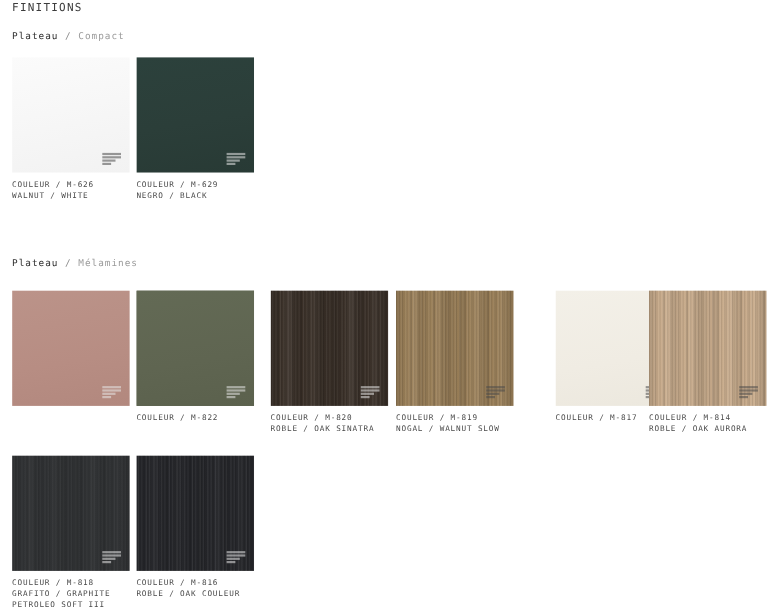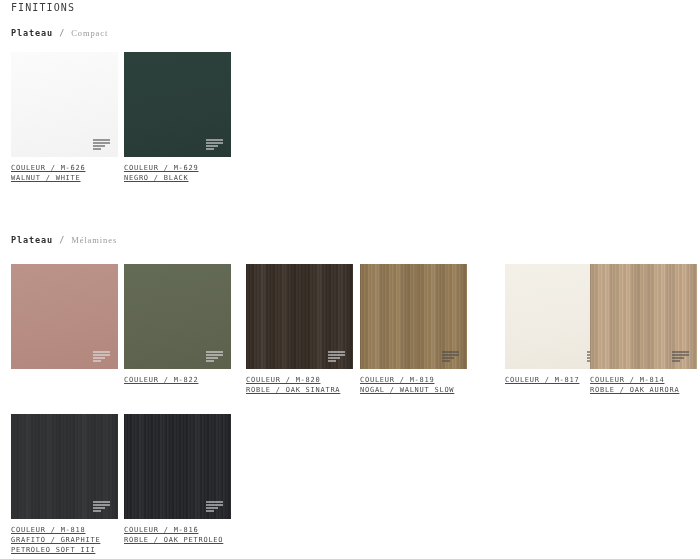--- a/index.html
+++ b/index.html
@@ -17,23 +17,23 @@
     font-size: 10px; letter-spacing: 1.1px;
     color: #3c3c3c; font-weight: 400;
     line-height: 16px;
   }
 
   .section-header {
     position: absolute; left: 11px;
     font-size: 8.5px; letter-spacing: 0.9px;
     line-height: 12px; white-space: nowrap;
   }
-  .section-header .sh-main { color: #2e2e2e; font-weight: 700; }
+  .section-header .sh-main { color: #2e2e2e; font-weight: 400; }
   .section-header .sh-sep  { color: #8a8a8a; font-weight: 400; }
-  .section-header .sh-sub  { color: #9a9a9a; font-weight: 400; font-family: Liberation Serif, serif; }
+  .section-header .sh-sub  { color: #9a9a9a; font-weight: 400; }
 
   .swatch-grid { position: absolute; }
 
   .swatch {
     position: absolute;
     width: 107px;
   }
   .chip {
     position: relative;
     width: 107px; height: 105px;
@@ -63,21 +63,20 @@
   .icon-dark  { color: #4a4a4a; }
   .icon-light { color: #e8e8e8; }
 
   .swatch-label {
     margin-top: 6px;
     font-size: 7px;
     letter-spacing: 0.75px;
     line-height: 10px;
     color: #4a4a4a;
     width: 110px;
-    text-decoration: underline;
   }
   .swatch-label .code { display:block; white-space: normal; }
   .swatch-label .name { display:block; white-space: normal; }
 
   
   .fill-white-compact {
     background: linear-gradient(168deg,#fbfbfb 0%, #f7f7f7 45%, #f2f2f2 100%);
   }
   .fill-green-compact {
     background: linear-gradient(170deg,#2c413c 0%, #2b3e39 55%, #283a35 100%);
@@ -303,19 +302,19 @@
         </div>
         <div class="tex-icon icon-light">
           <span></span>
             <span></span>
             <span></span>
             <span></span>
         </div>
       </div>
       <div class="swatch-label">
         <span class="code">COULEUR / M-816</span>
-        <span class="name">ROBLE / OAK PETROLEO</span>
+        <span class="name">ROBLE / OAK COULEUR</span>
       </div>
     </div>
 
   </div>
 
 </div>
 
 </body></html>

